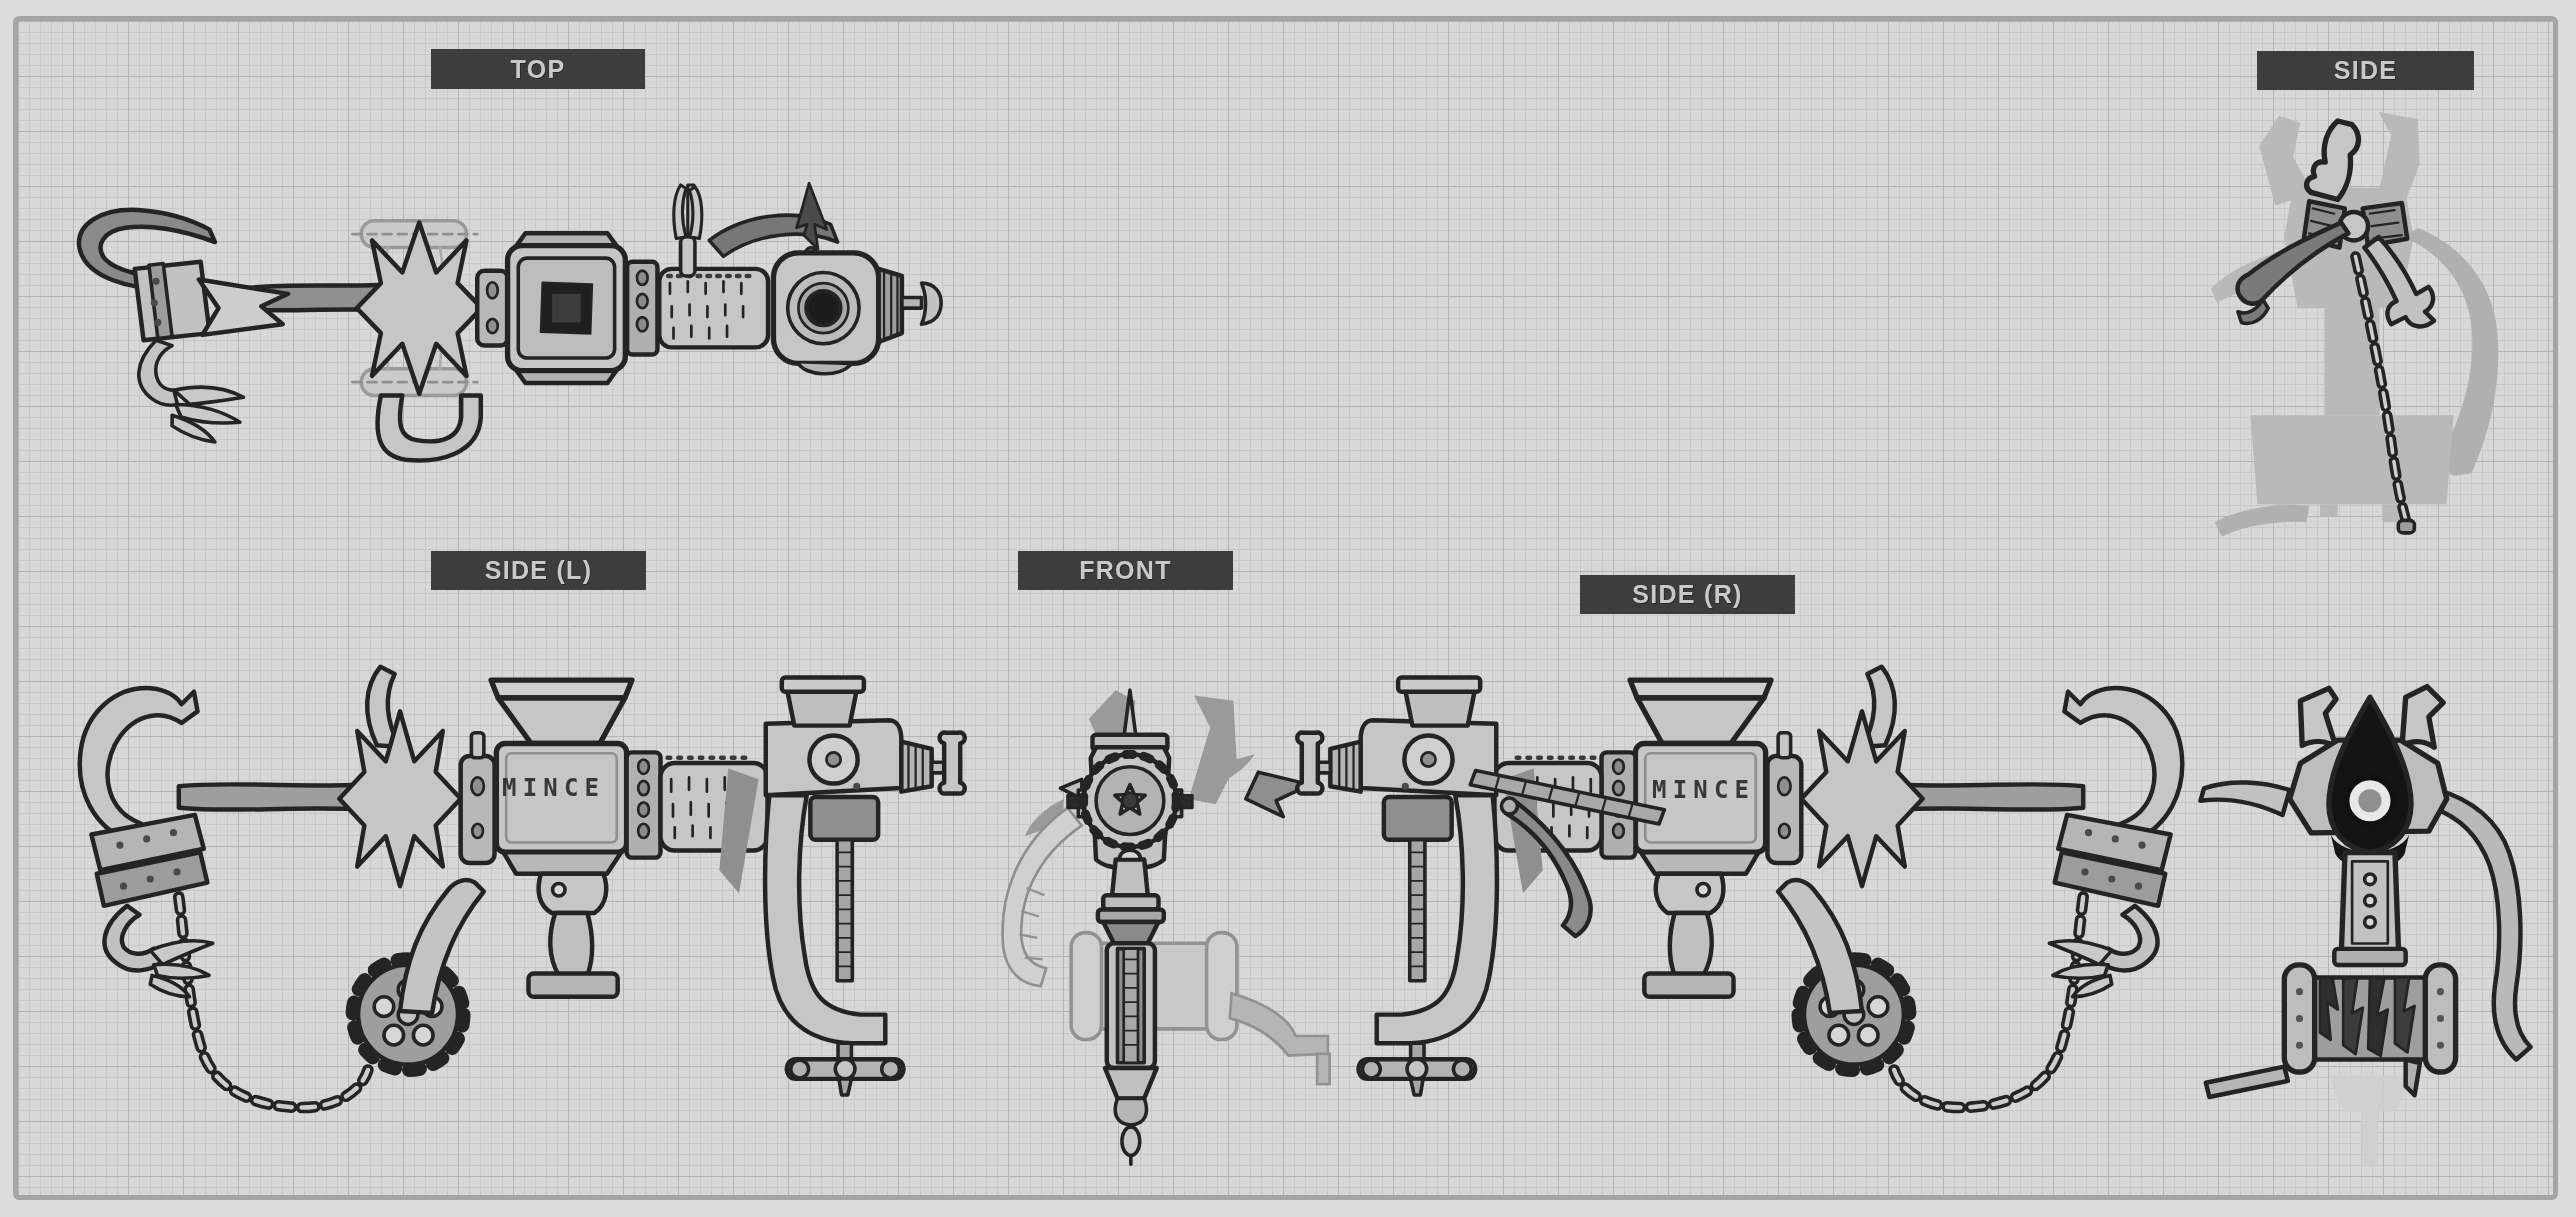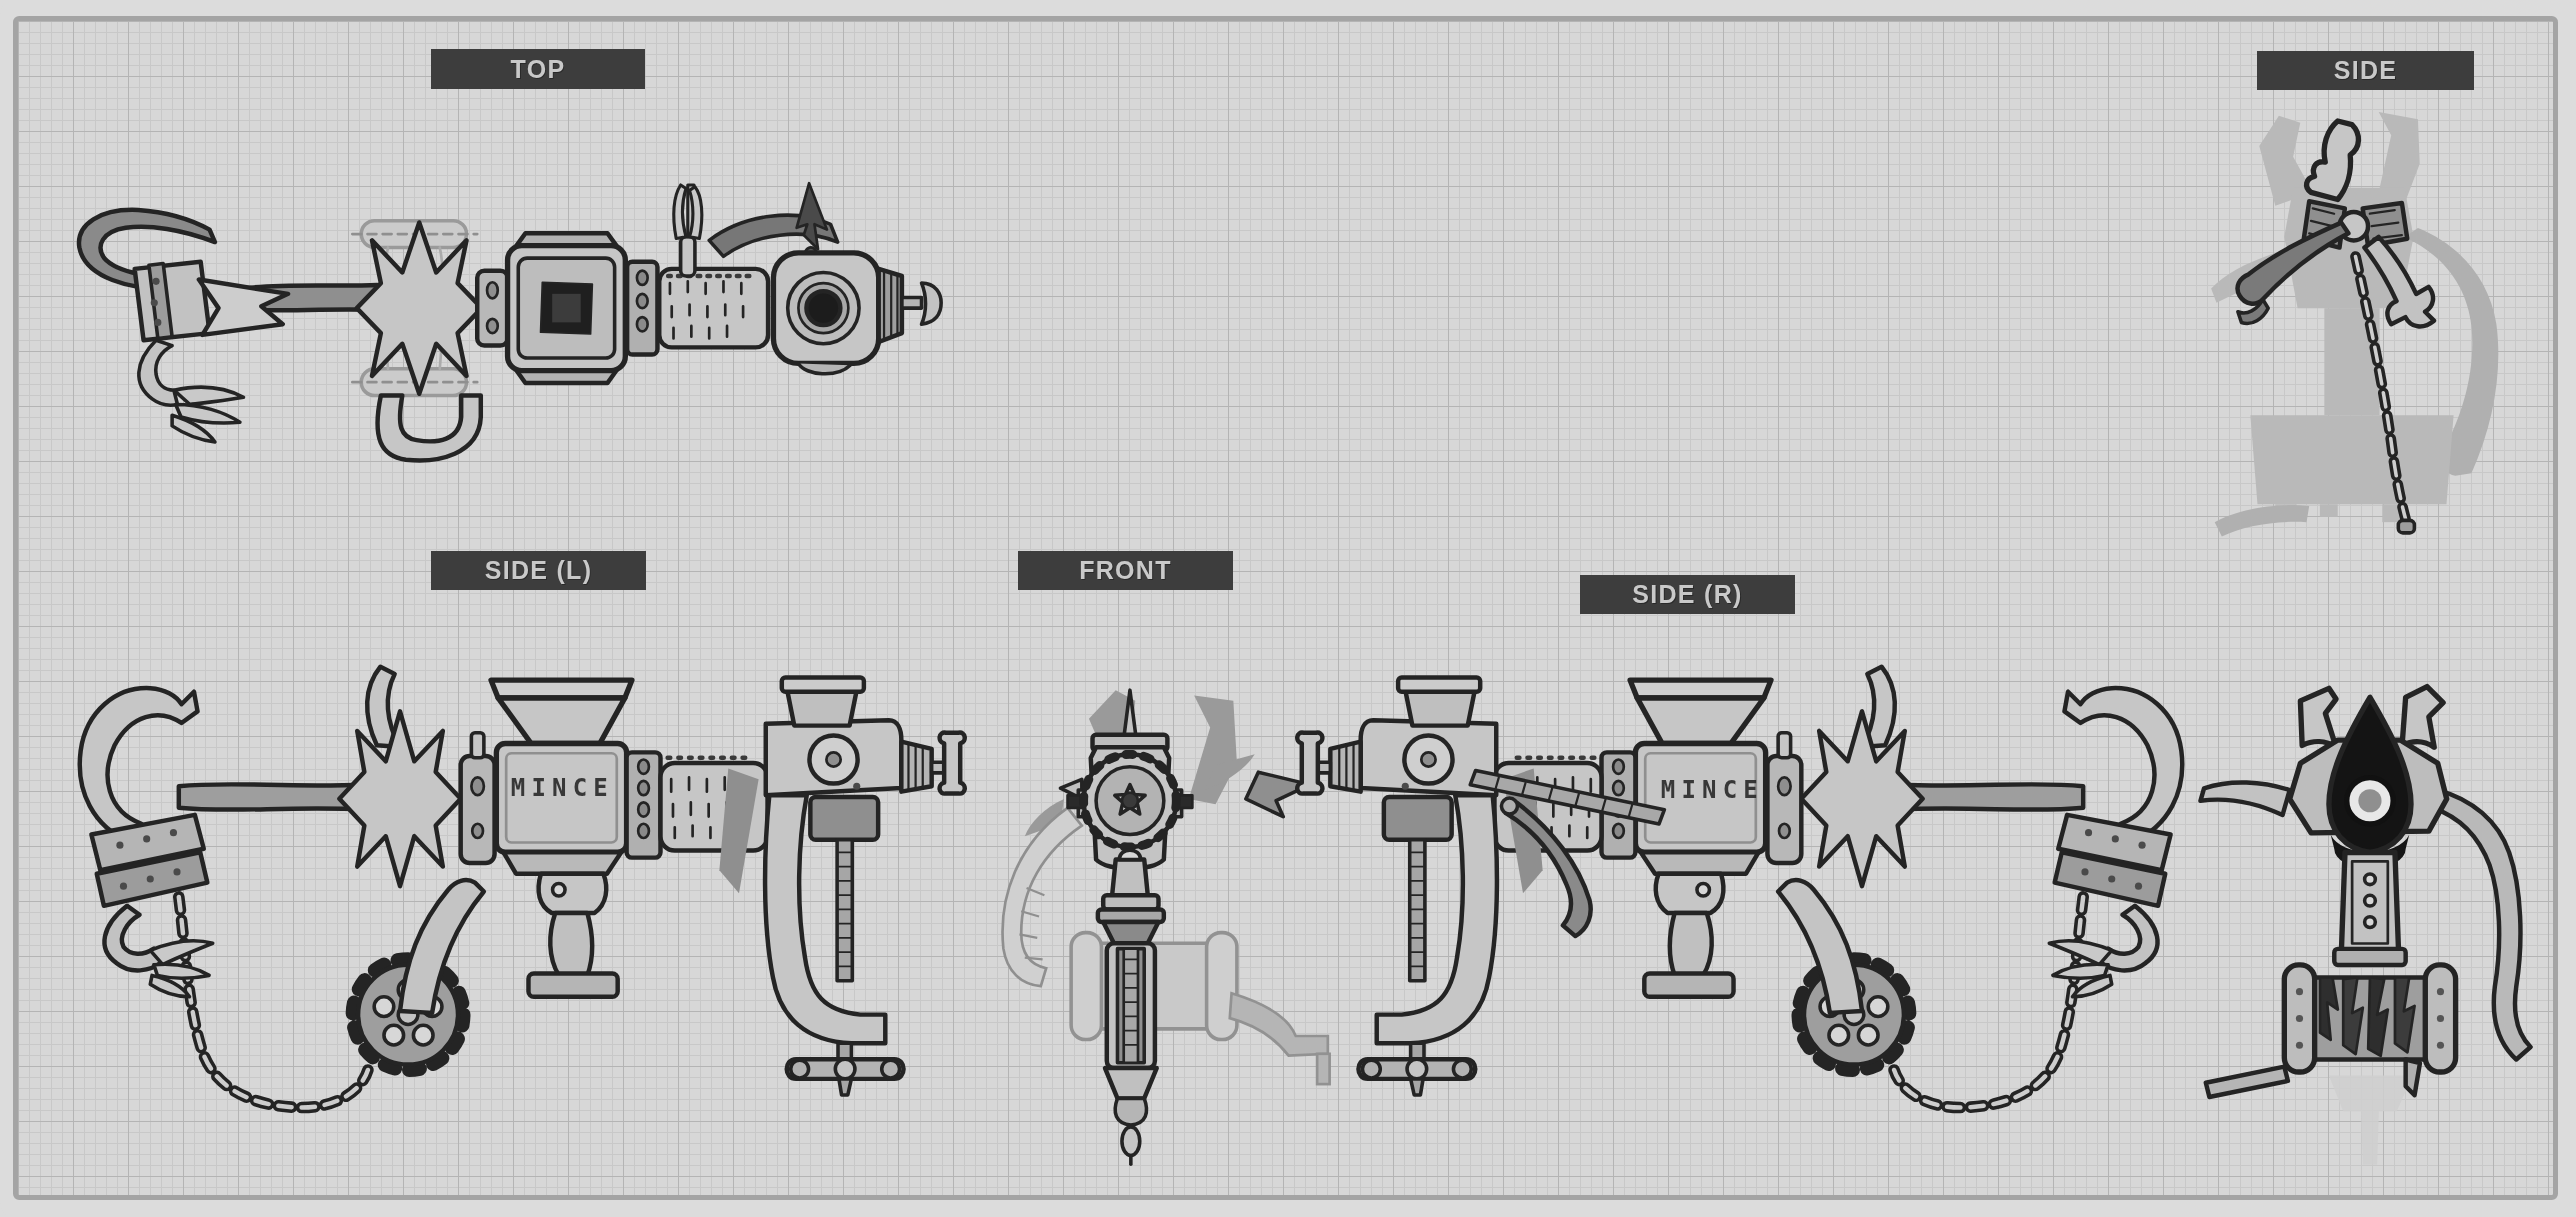--- a/index.html
+++ b/index.html
@@ -12,21 +12,21 @@
            linear-gradient(to bottom,#b4b4b4 0.9px,transparent 0.9px),
            linear-gradient(to right,#c8c8c8 0.9px,transparent 0.9px),
            linear-gradient(to bottom,#c8c8c8 0.9px,transparent 0.9px);
          background-size:55px 55px,55px 55px,11px 11px,11px 11px;
          border:5.4px solid #a4a4a4;border-radius:6.2px;}
   .view-label{position:absolute;background:#3d3d3d;color:#c9c9c9;font-weight:bold;
          font-size:25px;letter-spacing:1.3px;display:flex;align-items:center;justify-content:center;
          text-shadow:0.9px 0.9px 0 #2a2a2a;}
   .art{position:absolute;}
   .engraving{position:absolute;font-family:"DejaVu Sans Mono",monospace;font-weight:bold;
-         font-size:24px;letter-spacing:6.2px;color:#2d2d2d;text-align:right;opacity:.92;}
+         font-size:24px;letter-spacing:6.2px;color:#2d2d2d;text-align:left;opacity:.92;}
   svg{overflow:visible;}
 </style>
 </head>
 <body>
 
 <div id="stage">
   <div id="paper"></div>
 
   <div class="view-label" style="left:431px;top:49px;width:214px;height:40px;">TOP</div>
   <div class="view-label" style="left:2257px;top:51px;width:217px;height:39px;">SIDE</div>

